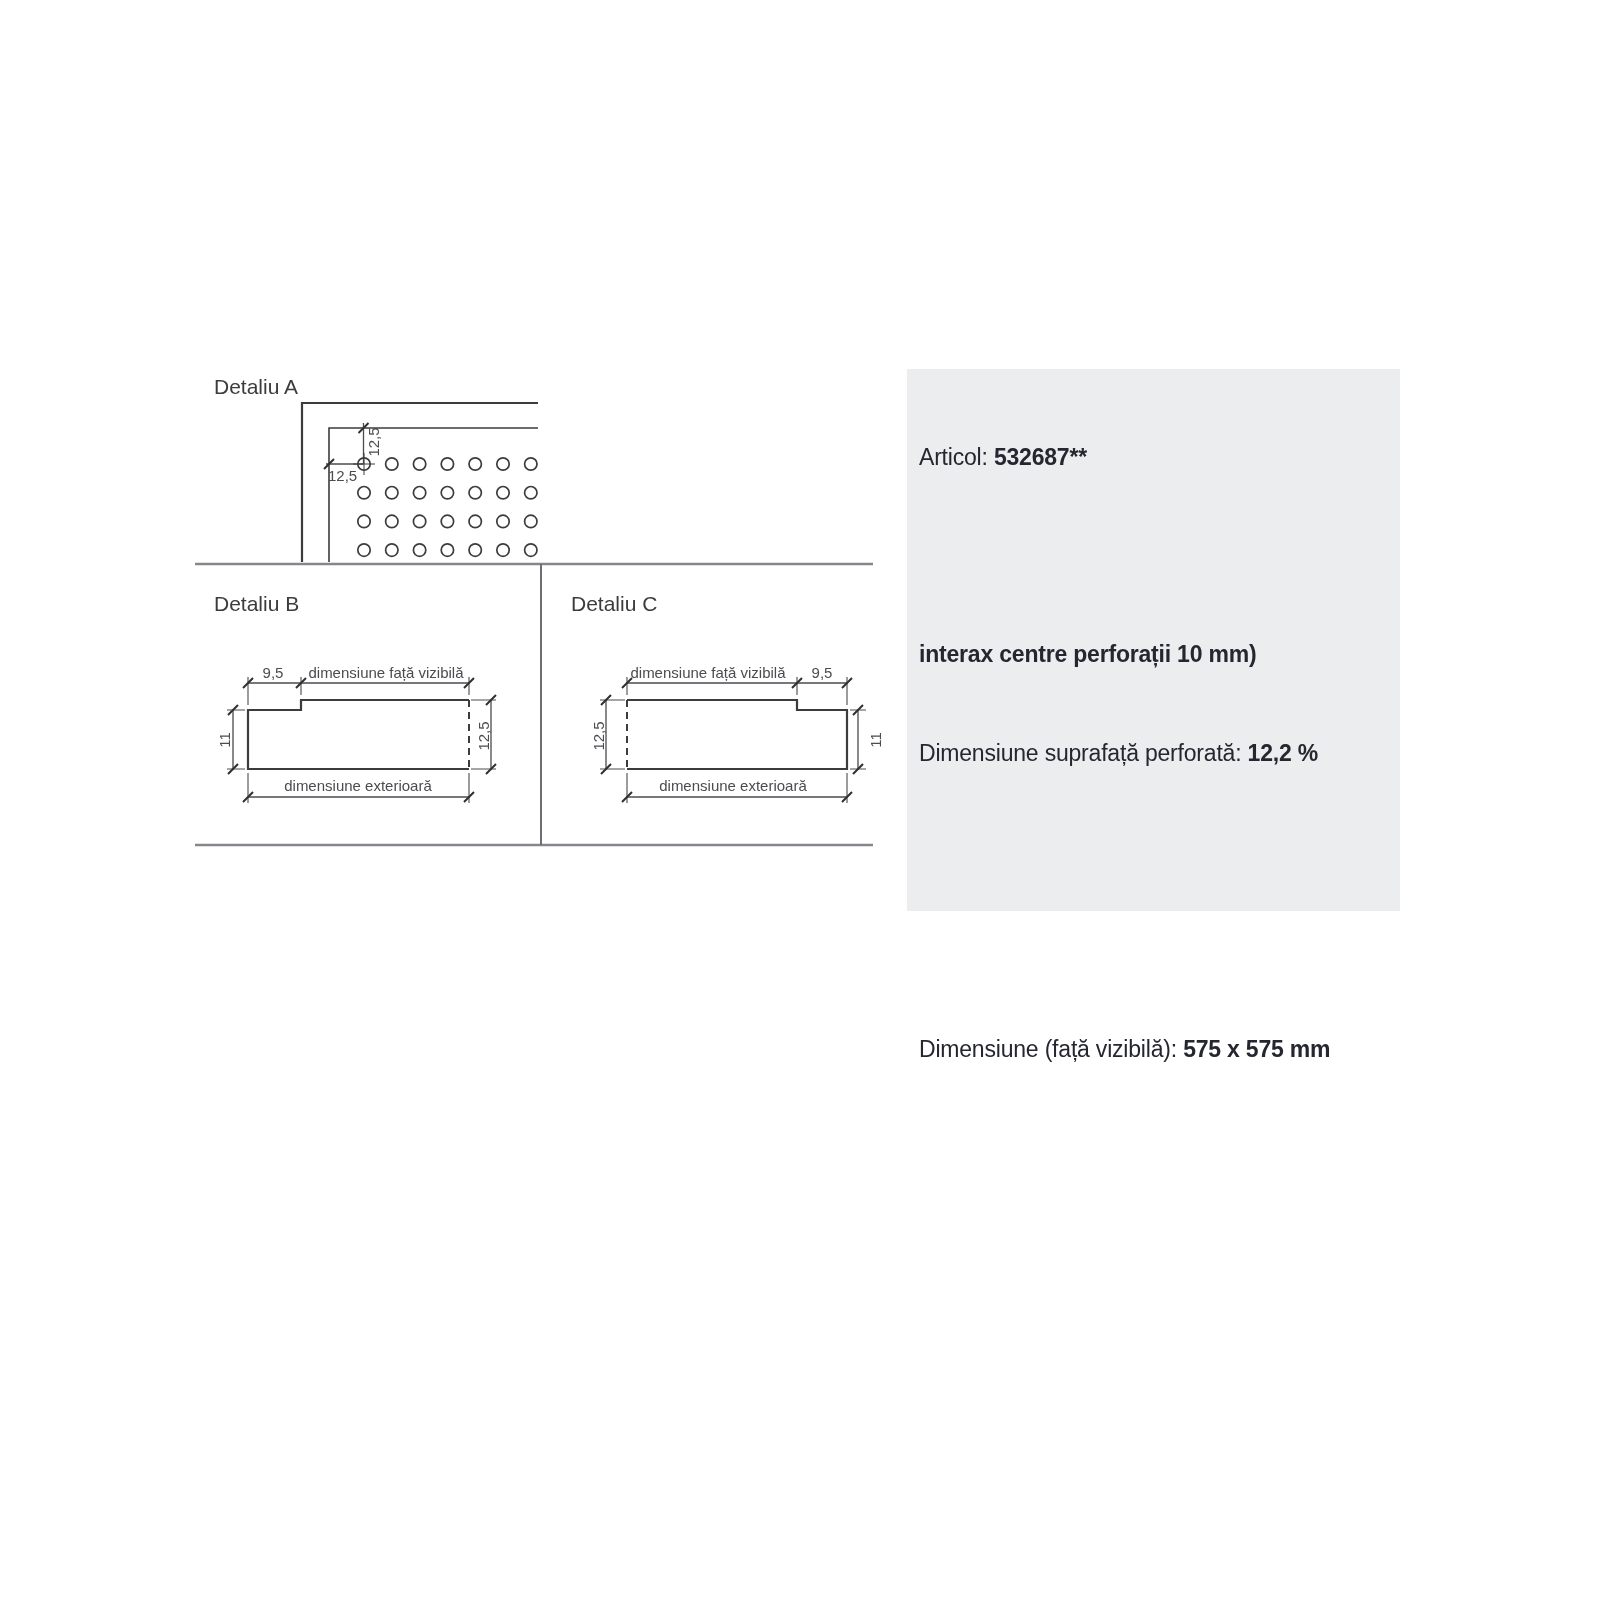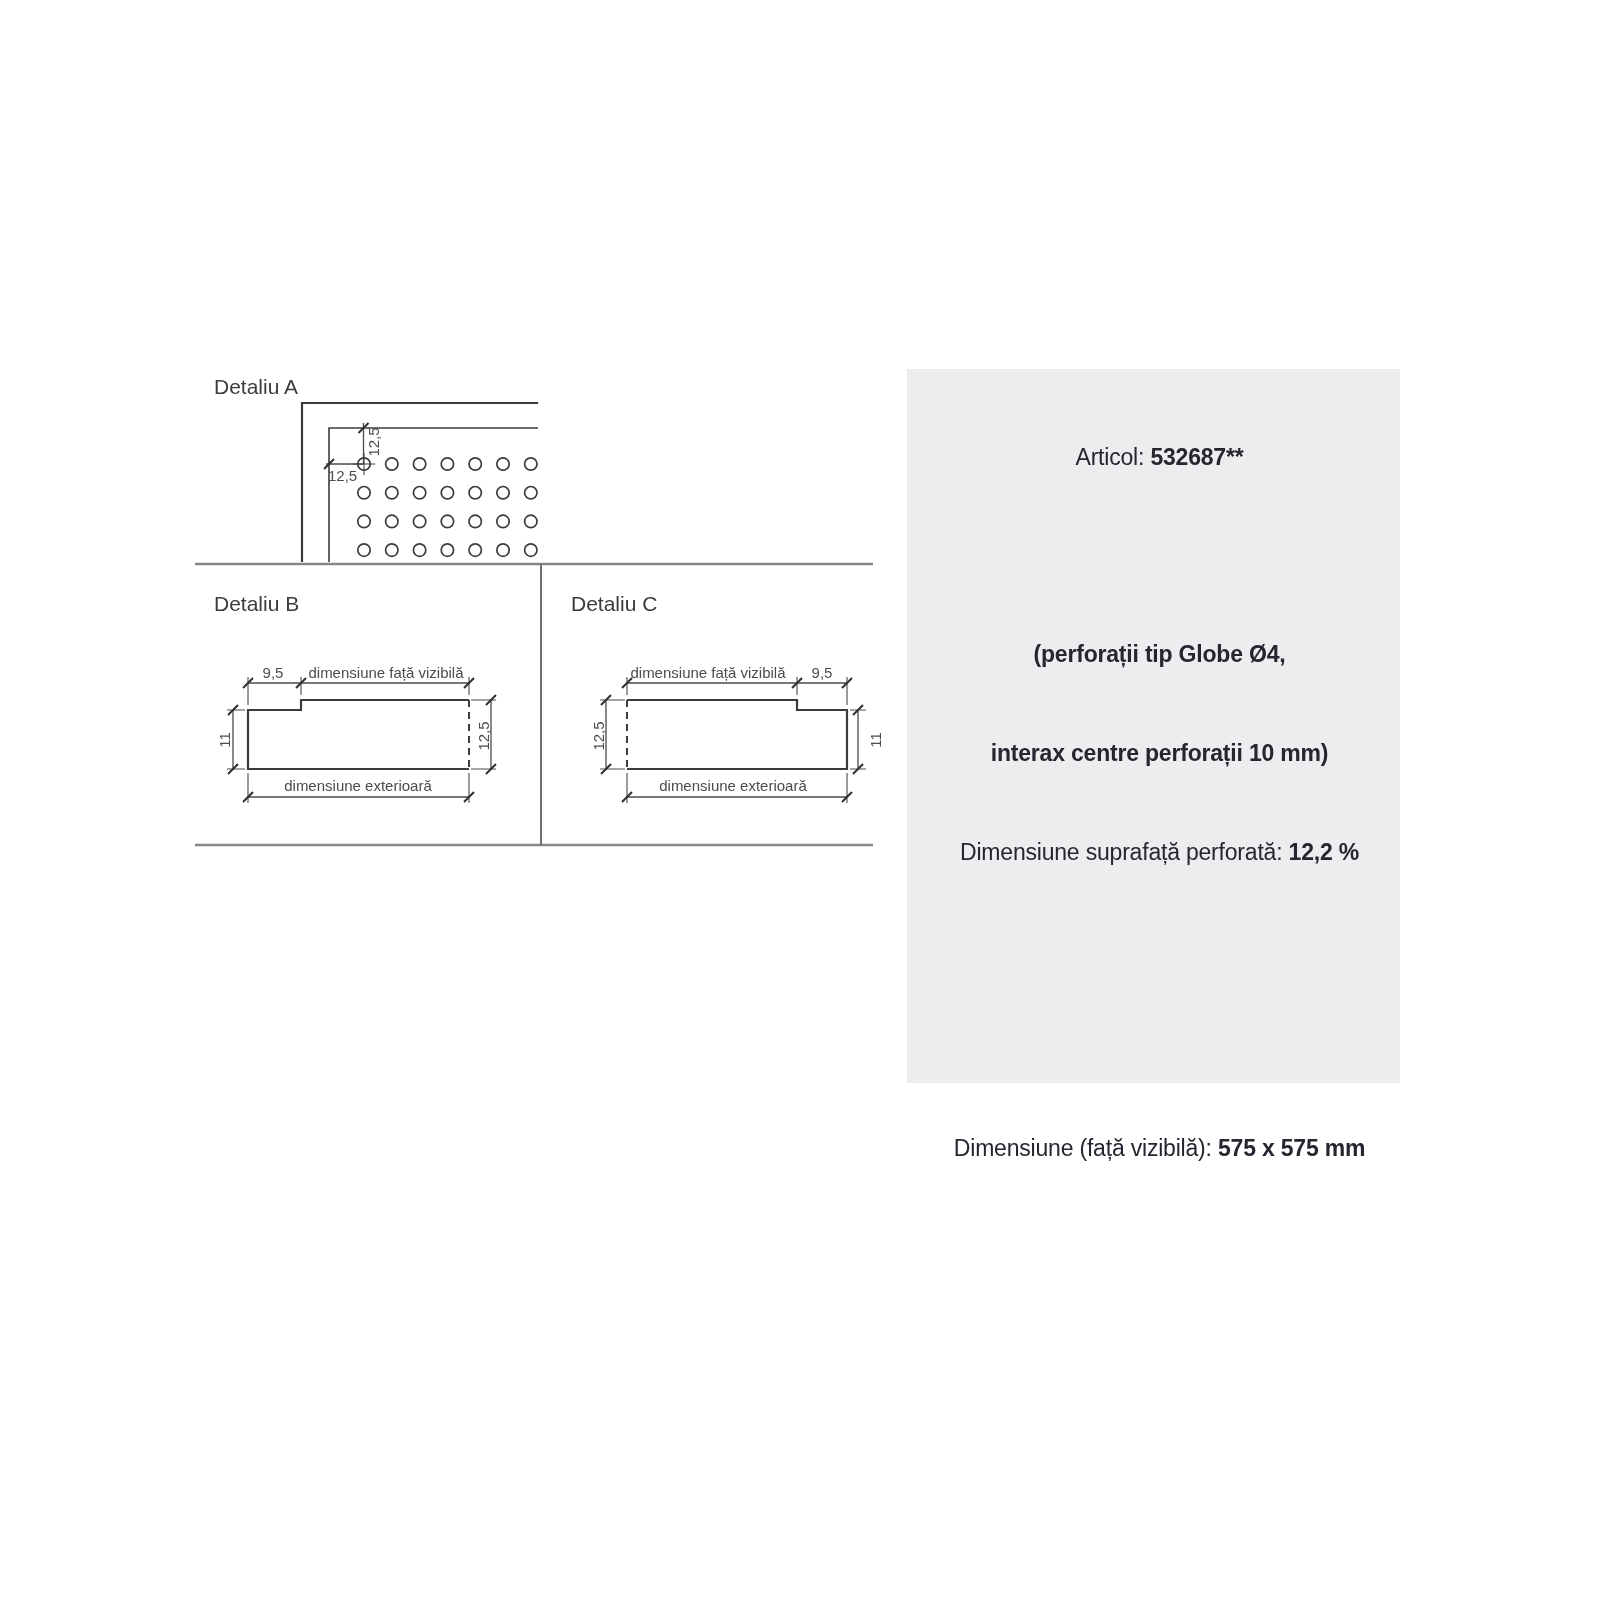--- a/index.html
+++ b/index.html
@@ -1,41 +1,41 @@
 <!DOCTYPE html>
 <html><head>
 <meta charset="utf-8">
 <style>
   html,body{margin:0;padding:0;}
   body{
     width:1600px;height:1600px;background:#ffffff;
     font-family:"Liberation Sans","DejaVu Sans",sans-serif;
     position:relative;overflow:hidden;
   }
-  .canvas{position:absolute;inset:0;text-align:center;}
+  .canvas{position:absolute;inset:0;}
 
   
   svg.drawings{position:absolute;left:190px;top:360px;width:695px;height:500px;}
   .dtitle{font-family:"Liberation Sans",sans-serif;font-size:21px;fill:#3b3c3e;}
   .dimtext{font-family:"Liberation Sans",sans-serif;font-size:15px;fill:#4b4c4f;}
   .edge-outer{stroke:#3b3c3e;stroke-width:2.2;fill:none;}
   .edge-inner{stroke:#3b3c3e;stroke-width:1.6;fill:none;}
   .profile{stroke:#3b3c3e;stroke-width:2.2;fill:none;stroke-linejoin:miter;}
   .profile-dashed{stroke:#3b3c3e;stroke-width:2;fill:none;stroke-dasharray:7 5;}
   .dimline{stroke:#4b4c4f;stroke-width:1.3;fill:none;}
   .extline{stroke:#4b4c4f;stroke-width:1.1;fill:none;}
   .tick{stroke:#2f3032;stroke-width:2;fill:none;}
   .hole{stroke:#3b3c3e;stroke-width:1.7;fill:none;}
   .cross{stroke:#3b3c3e;stroke-width:1;fill:none;}
   .sep{stroke:#85878a;stroke-width:2.6;fill:none;}
   .divider{stroke:#6d6f72;stroke-width:2;fill:none;}
 
   
   .panel{
-    position:absolute;left:907px;top:369px;width:493px;height:714px;
+    position:absolute;left:907px;top:369px;width:493px;height:542px;
     background:#ecedef;color:#25262f;
     padding:6px 0 0 12px;box-sizing:border-box;
     font-size:23px;line-height:32.9px;letter-spacing:-0.2px;
     white-space:pre-wrap;
   }
   .panel .line{min-height:32.9px;}
   .panel .val{font-weight:bold;}
 </style>
 </head>
 <body>
@@ -128,21 +128,20 @@
       <text class="dimtext" text-anchor="middle" x="708" y="678">dimensiune față vizibilă</text>
       <text class="dimtext" text-anchor="middle" x="733" y="791">dimensiune exterioară</text>
       <text class="dimtext" text-anchor="middle" transform="translate(604,736) rotate(-90)">12,5</text>
       <text class="dimtext" text-anchor="middle" transform="translate(881,740) rotate(-90)">11</text>
     </g>
   </svg>
 
   <div class="panel" style="background: rgb(236, 237, 239); color: rgb(37, 38, 47);">
     <div class="line"><span class="lbl">Articol: </span><span class="val">532687**</span></div>
     <div class="line"><span class="lbl"></span><span class="val"></span></div>
-    <div class="line"><span class="lbl"></span><span class="val">(perforații tip Globe Ø4,</span></div>
     <div class="line"><span class="lbl"></span><span class="val">interax centre perforații 10 mm)</span></div>
     <div class="line"><span class="lbl">Dimensiune suprafață perforată: </span><span class="val">12,2 %</span></div>
     <div class="line"><span class="lbl"></span><span class="val"></span></div>
     <div class="line"><span class="lbl"></span><span class="val"></span></div>
     <div class="line"><span class="lbl">Dimensiune (față vizibilă): </span><span class="val">575 x 575 mm</span></div>
     
     
     
     
     

